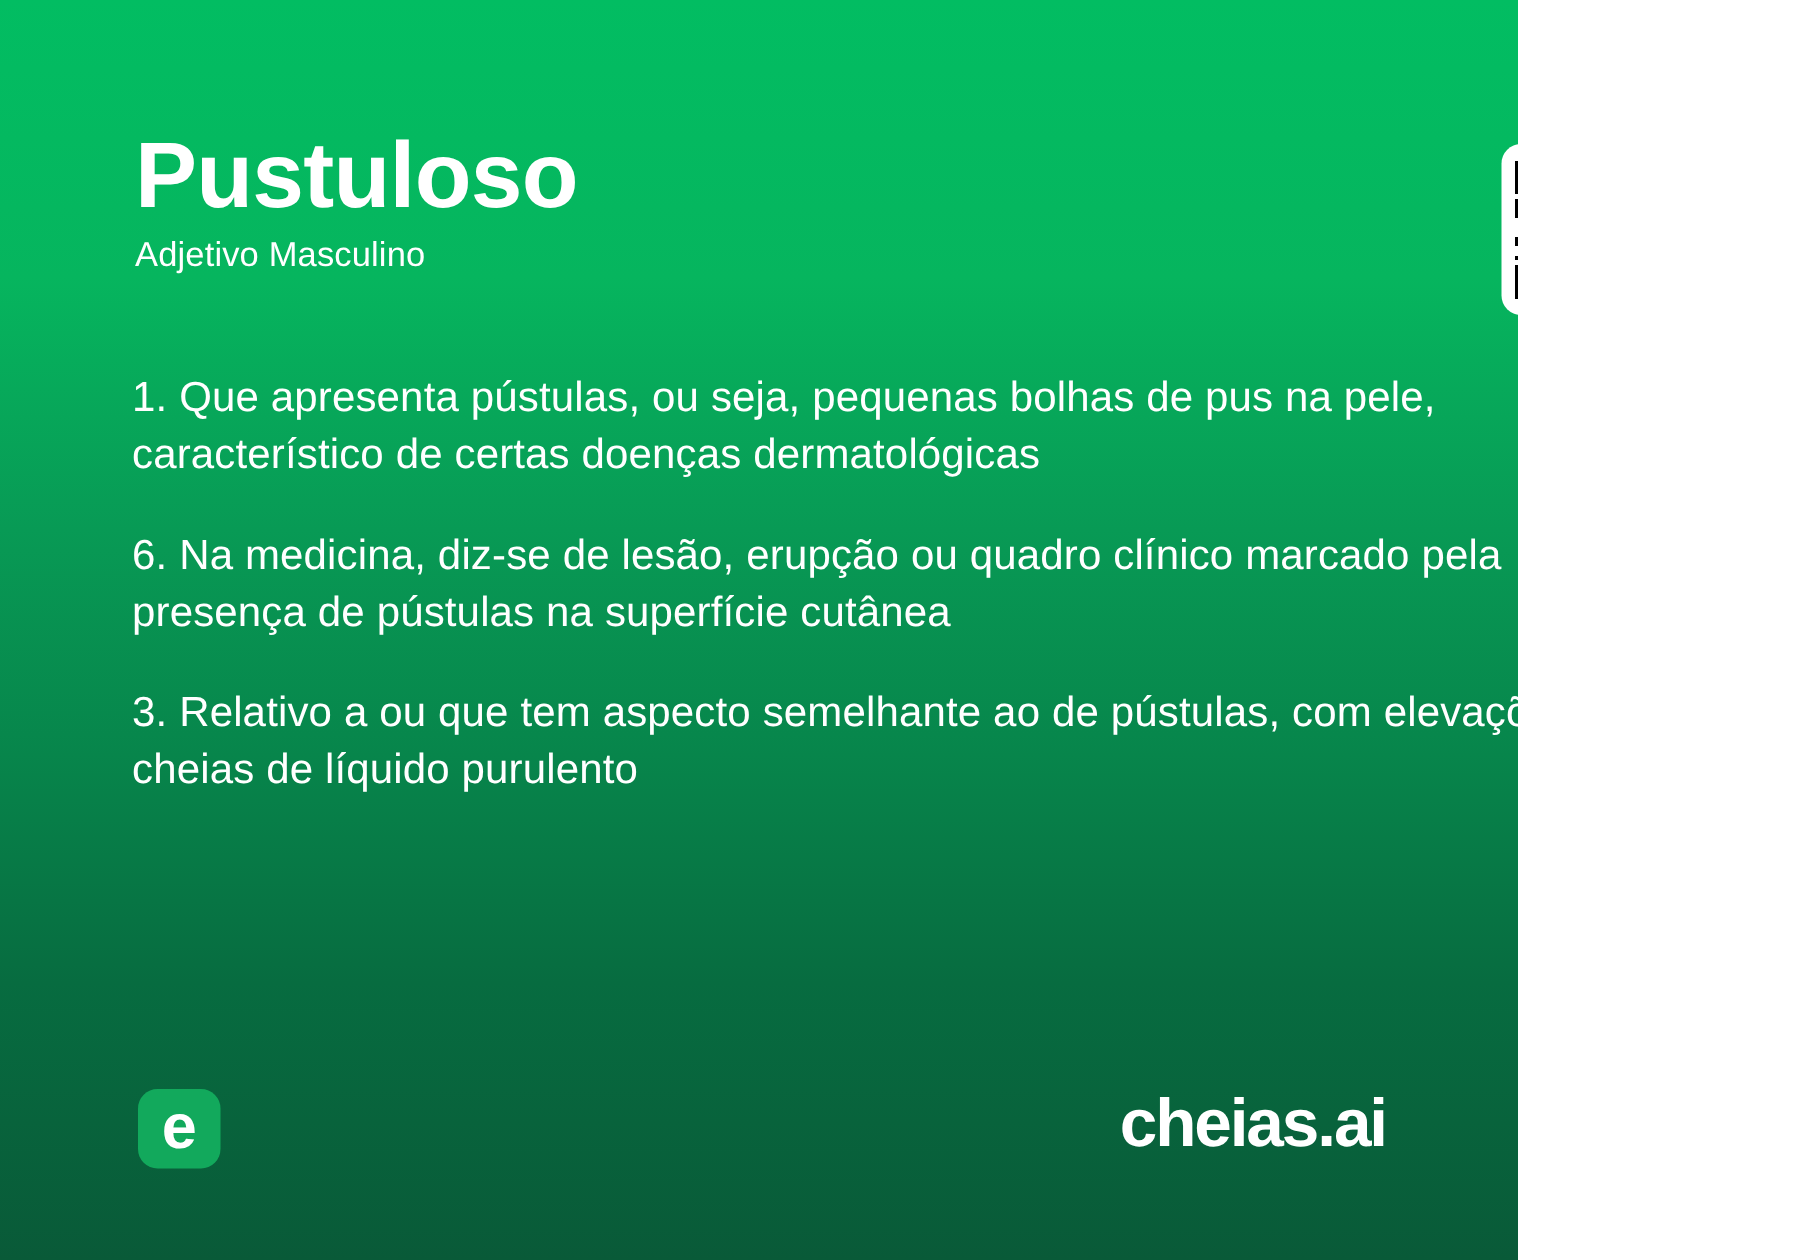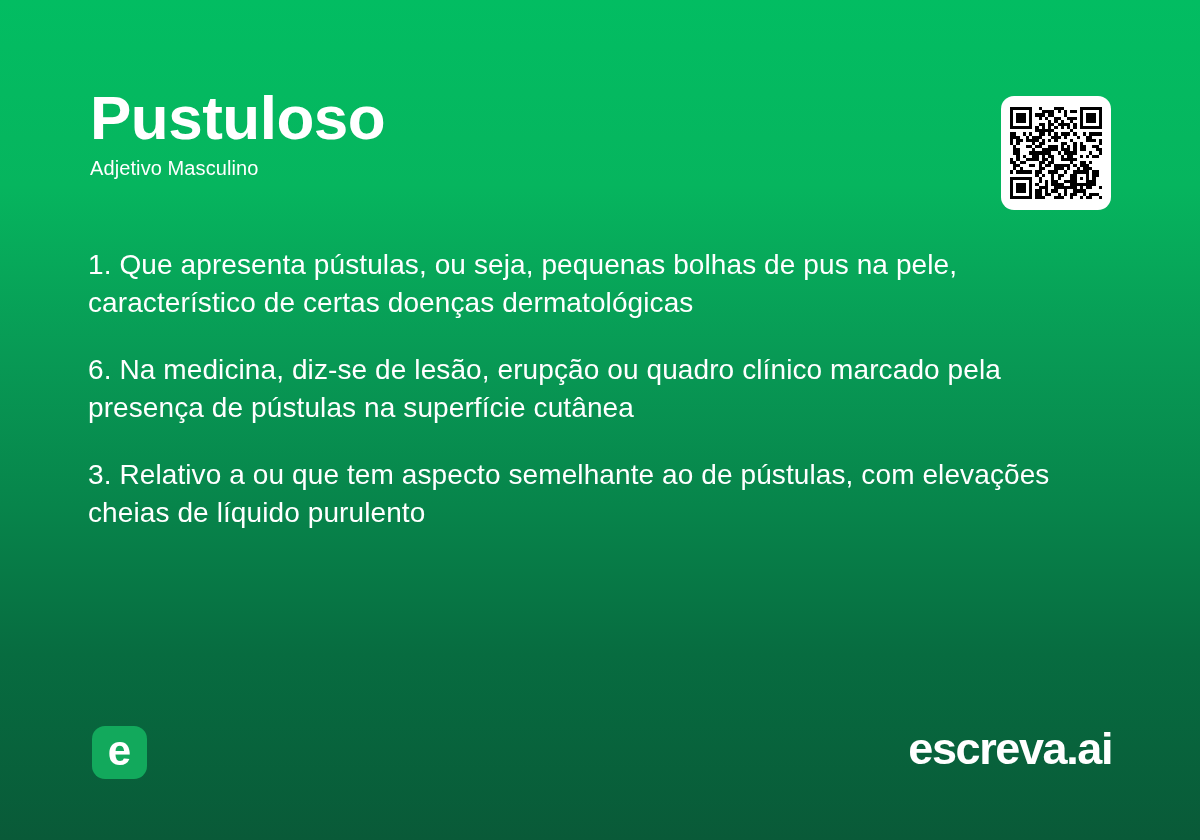--- a/index.html
+++ b/index.html
@@ -8,21 +8,21 @@
   }
   body {
     width: 1200px;
     height: 840px;
     overflow: hidden;
     font-family: "Liberation Sans", sans-serif;
   }
 
   #card {
     position: relative;
-    width: 1200px;
+    width: 1012px;
     height: 840px;
     background: linear-gradient(180deg,
         #02bd62 0%,
         #06b55e 22%,
         #089a55 42%,
         #07854b 60%,
         #076c40 78%,
         #095a38 100%);
     overflow: hidden;
   }
@@ -37,21 +37,21 @@
   #word-title {
     margin: 0;
     font-size: 62px;
     font-weight: bold;
     line-height: 1.02;
     color: #ffffff;
     letter-spacing: -0.5px;
   }
   #word-class {
     margin: 8px 0 0 0;
-    font-size: 20px;
+    font-size: 23px;
     font-weight: normal;
     line-height: 1.1;
     color: #ffffff;
     letter-spacing: 0.1px;
   }
 
   
   #qr-card {
     position: absolute;
     left: 1001px;
@@ -136,15 +136,15 @@
   <div id="definitions">
       <p class="definition">1. Que apresenta pústulas, ou seja, pequenas bolhas de pus na pele, característico de certas doenças dermatológicas</p>
       <p class="definition">6. Na medicina, diz-se de lesão, erupção ou quadro clínico marcado pela presença de pústulas na superfície cutânea</p>
       <p class="definition">3. Relativo a ou que tem aspecto semelhante ao de pústulas, com elevações cheias de líquido purulento</p>
     </div>
 
   <div id="brand-badge">
     <span id="brand-badge-letter">e</span>
   </div>
 
-  <div id="brand-wordmark">escreva.ai</div>
+  <div id="brand-wordmark">cheias.ai</div>
 
 </div>
 
 </body></html>

